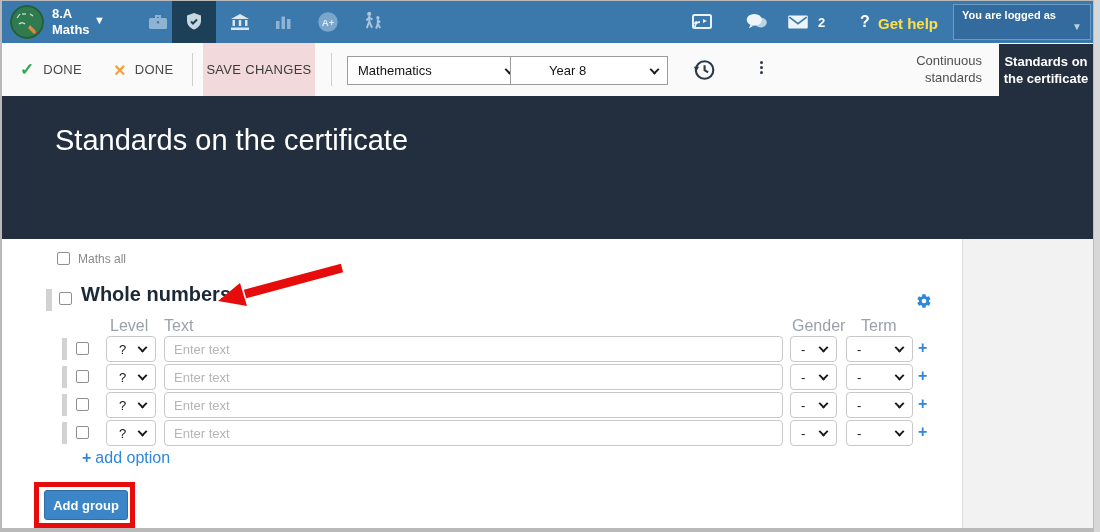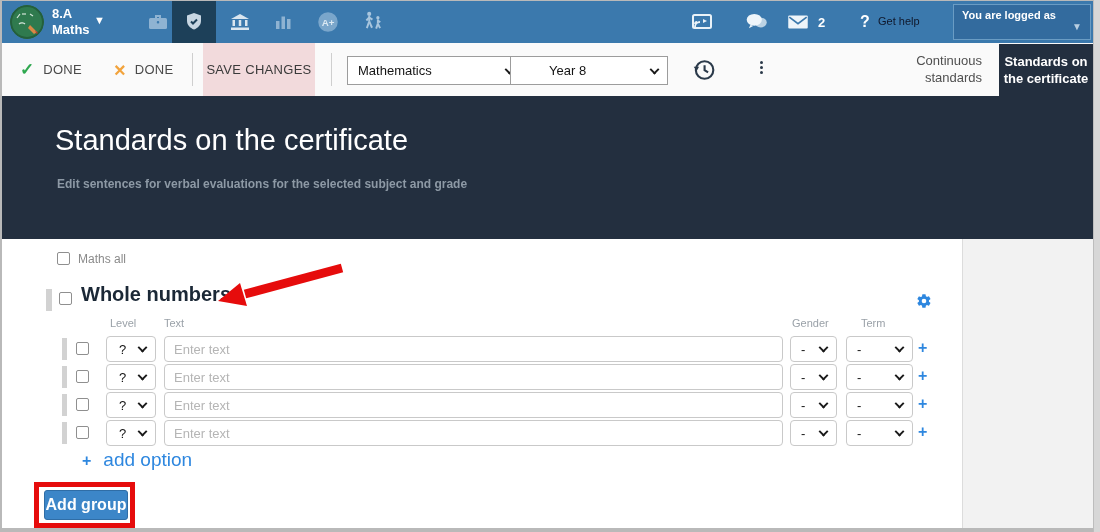--- a/index.html
+++ b/index.html
@@ -15,21 +15,21 @@
 
   
   .navbar { position:absolute; left:0; top:0; width:1091px; height:42px; background:#3b79ad; }
   .avatar { position:absolute; left:8px; top:4px; width:34px; height:34px; border-radius:50%; overflow:hidden; }
   .class-label { position:absolute; left:50px; top:5px; color:#fff; font-size:13px; font-weight:bold; line-height:16px; cursor:pointer; }
   .nav-caret { position:absolute; left:92px; top:13px; color:#fff; font-size:11px; }
   .nav-icon { position:absolute; top:0; height:42px; display:flex; align-items:center; justify-content:center; cursor:pointer; }
   .nav-icon.active-tile { background:#1d4059; }
   .mail-count { position:absolute; left:816px; top:14px; color:#fff; font-size:13px; font-weight:bold; }
   .help-q { position:absolute; left:858px; top:12px; color:#fff; font-size:16px; font-weight:bold; }
-  .help-label { position:absolute; left:876px; top:14px; color:#0f172a; font-size:11px; font-weight:normal; cursor:pointer; }
+  .help-label { position:absolute; left:876px; top:14px; color:#fde047; font-size:15px; font-weight:bold; cursor:pointer; }
   .logged-box { position:absolute; left:951px; top:3px; width:138px; height:36px; background:#336b9e; border:1px solid #6a9cc4; padding:3px 8px; cursor:pointer; }
   .logged-as { color:#fff; font-size:11px; font-weight:bold; line-height:14px; }
   .logged-user { color:#b9cfe2; font-size:13px; line-height:15px;margin-top:23px; }
   .logged-caret { position:absolute; right:8px; top:16px; color:#b9cfe2; font-size:10px; }
 
   
   .toolbar { position:absolute; left:0; top:42px; width:1091px; height:53px; background:#fafafa; }
   .tb-btn { position:absolute; top:0; height:53px; display:flex; align-items:center; gap:9px; cursor:pointer; }
   .tb-btn .lbl { font-size:13px; color:#4a4a4a; letter-spacing:.3px; }
   .check-glyph { color:#2ea84f; font-size:17px; font-weight:bold; }
@@ -60,40 +60,40 @@
   .cb-lg { width:14px; height:14px; }
 
   .select-all-cb { position:absolute; left:55px; top:13px; }
   .select-all-lbl { position:absolute; left:76px; top:13px; font-size:12px; color:#8a8a8a; }
 
   .group-handle { position:absolute; left:44px; top:50px; width:6px; height:22px; background:#d2d2d2; cursor:grab; }
   .group-cb { position:absolute; left:57px; top:53px; }
   .group-title { position:absolute; left:79px; top:44px; font-size:20px; font-weight:bold; color:#1b2836; }
   .gear-btn { position:absolute; left:914px; top:54px; width:16px; height:16px; cursor:pointer; }
 
-  .col-hdr { position:absolute; top:78px; font-size:11px; color:#9aa1a8; }
+  .col-hdr { position:absolute; top:78px; font-size:16px; color:#9aa1a8; }
   .hdr-level { left:108px; } .hdr-text { left:162px; } .hdr-gender { left:790px; } .hdr-term { left:859px; }
 
   .rows { position:absolute; left:0; top:97px; width:960px; }
   .row { position:relative; height:28px; }
   .row-handle { position:absolute; left:60px; top:2px; width:5px; height:22px; background:#d2d2d2; cursor:grab; }
   .row-cb { position:absolute; left:74px; top:6px; }
   .row-sel-level  { left:104px; top:0; width:50px; height:26px; border-color:#c9c9c9; border-radius:4px; }
   .row-sel-level select { padding-left:12px; }
   .row-input { position:absolute; left:162px; top:0; width:619px; height:26px; border:1px solid #c9c9c9; border-radius:4px; font-family:"Liberation Sans",sans-serif; font-size:13px; color:#333; padding:0 9px; outline:none; }
   .row-input::placeholder { color:#b5b5b5; }
   .row-sel-gender { left:788px; top:0; width:47px; height:26px; border-color:#c9c9c9; border-radius:4px; }
   .row-sel-term   { left:844px; top:0; width:67px; height:26px; border-color:#c9c9c9; border-radius:4px; }
   .row-plus { position:absolute; left:916px; top:4px; color:#2e87df; font-size:16px; font-weight:bold; cursor:pointer; line-height:1; }
 
   .add-option { position:absolute; left:80px; top:210px; cursor:pointer; }
   .add-option .plus { color:#2e87df; font-size:16px; font-weight:bold; }
-  .add-option .lbl { color:#2e87df; font-size:19px; margin-left:12px; }
-
-  .add-group-btn { position:absolute; left:42px; top:251px; width:84px; height:30px; background:#3c86c8; border:1px solid #2f6da6; border-radius:3px; color:#fff; font-size:16px; font-weight:bold; display:flex; align-items:center; justify-content:center; cursor:pointer; }
+  .add-option .lbl { color:#2e87df; font-size:16px; margin-left:4px; }
+
+  .add-group-btn { position:absolute; left:42px; top:251px; width:84px; height:30px; background:#3c86c8; border:1px solid #2f6da6; border-radius:3px; color:#fff; font-size:13px; font-weight:bold; display:flex; align-items:center; justify-content:center; cursor:pointer; }
 
   .annot-rect { position:absolute; left:32px; top:243px; width:101px; height:46px; border:5px solid #e60c0c; pointer-events:none; }
   .annot-arrow { position:absolute; left:0; top:0; width:960px; height:289px; pointer-events:none; }
 </style>
 </head>
 <body>
 
 <div class="screen">
 
   <div class="navbar">
@@ -238,21 +238,20 @@
         <i></i>
         <i></i>
       </div>
 
     <div class="continuous">Continuous standards</div>
     <div class="cert-tab">Standards on the certificate</div>
   </div>
 
   <div class="hero">
     <div class="hero-title">Standards on the certificate</div>
-    <div class="hero-sub">Edit sentences for verbal evaluations for the selected subject and grade</div>
   </div>
 
   <div class="content">
     <div class="side-panel"></div>
 
     <input type="checkbox" class="select-all-cb" style="">
     <div class="select-all-lbl">Maths all</div>
 
     <div class="group-handle"></div>
     <input type="checkbox" class="group-cb cb-lg" style="">

